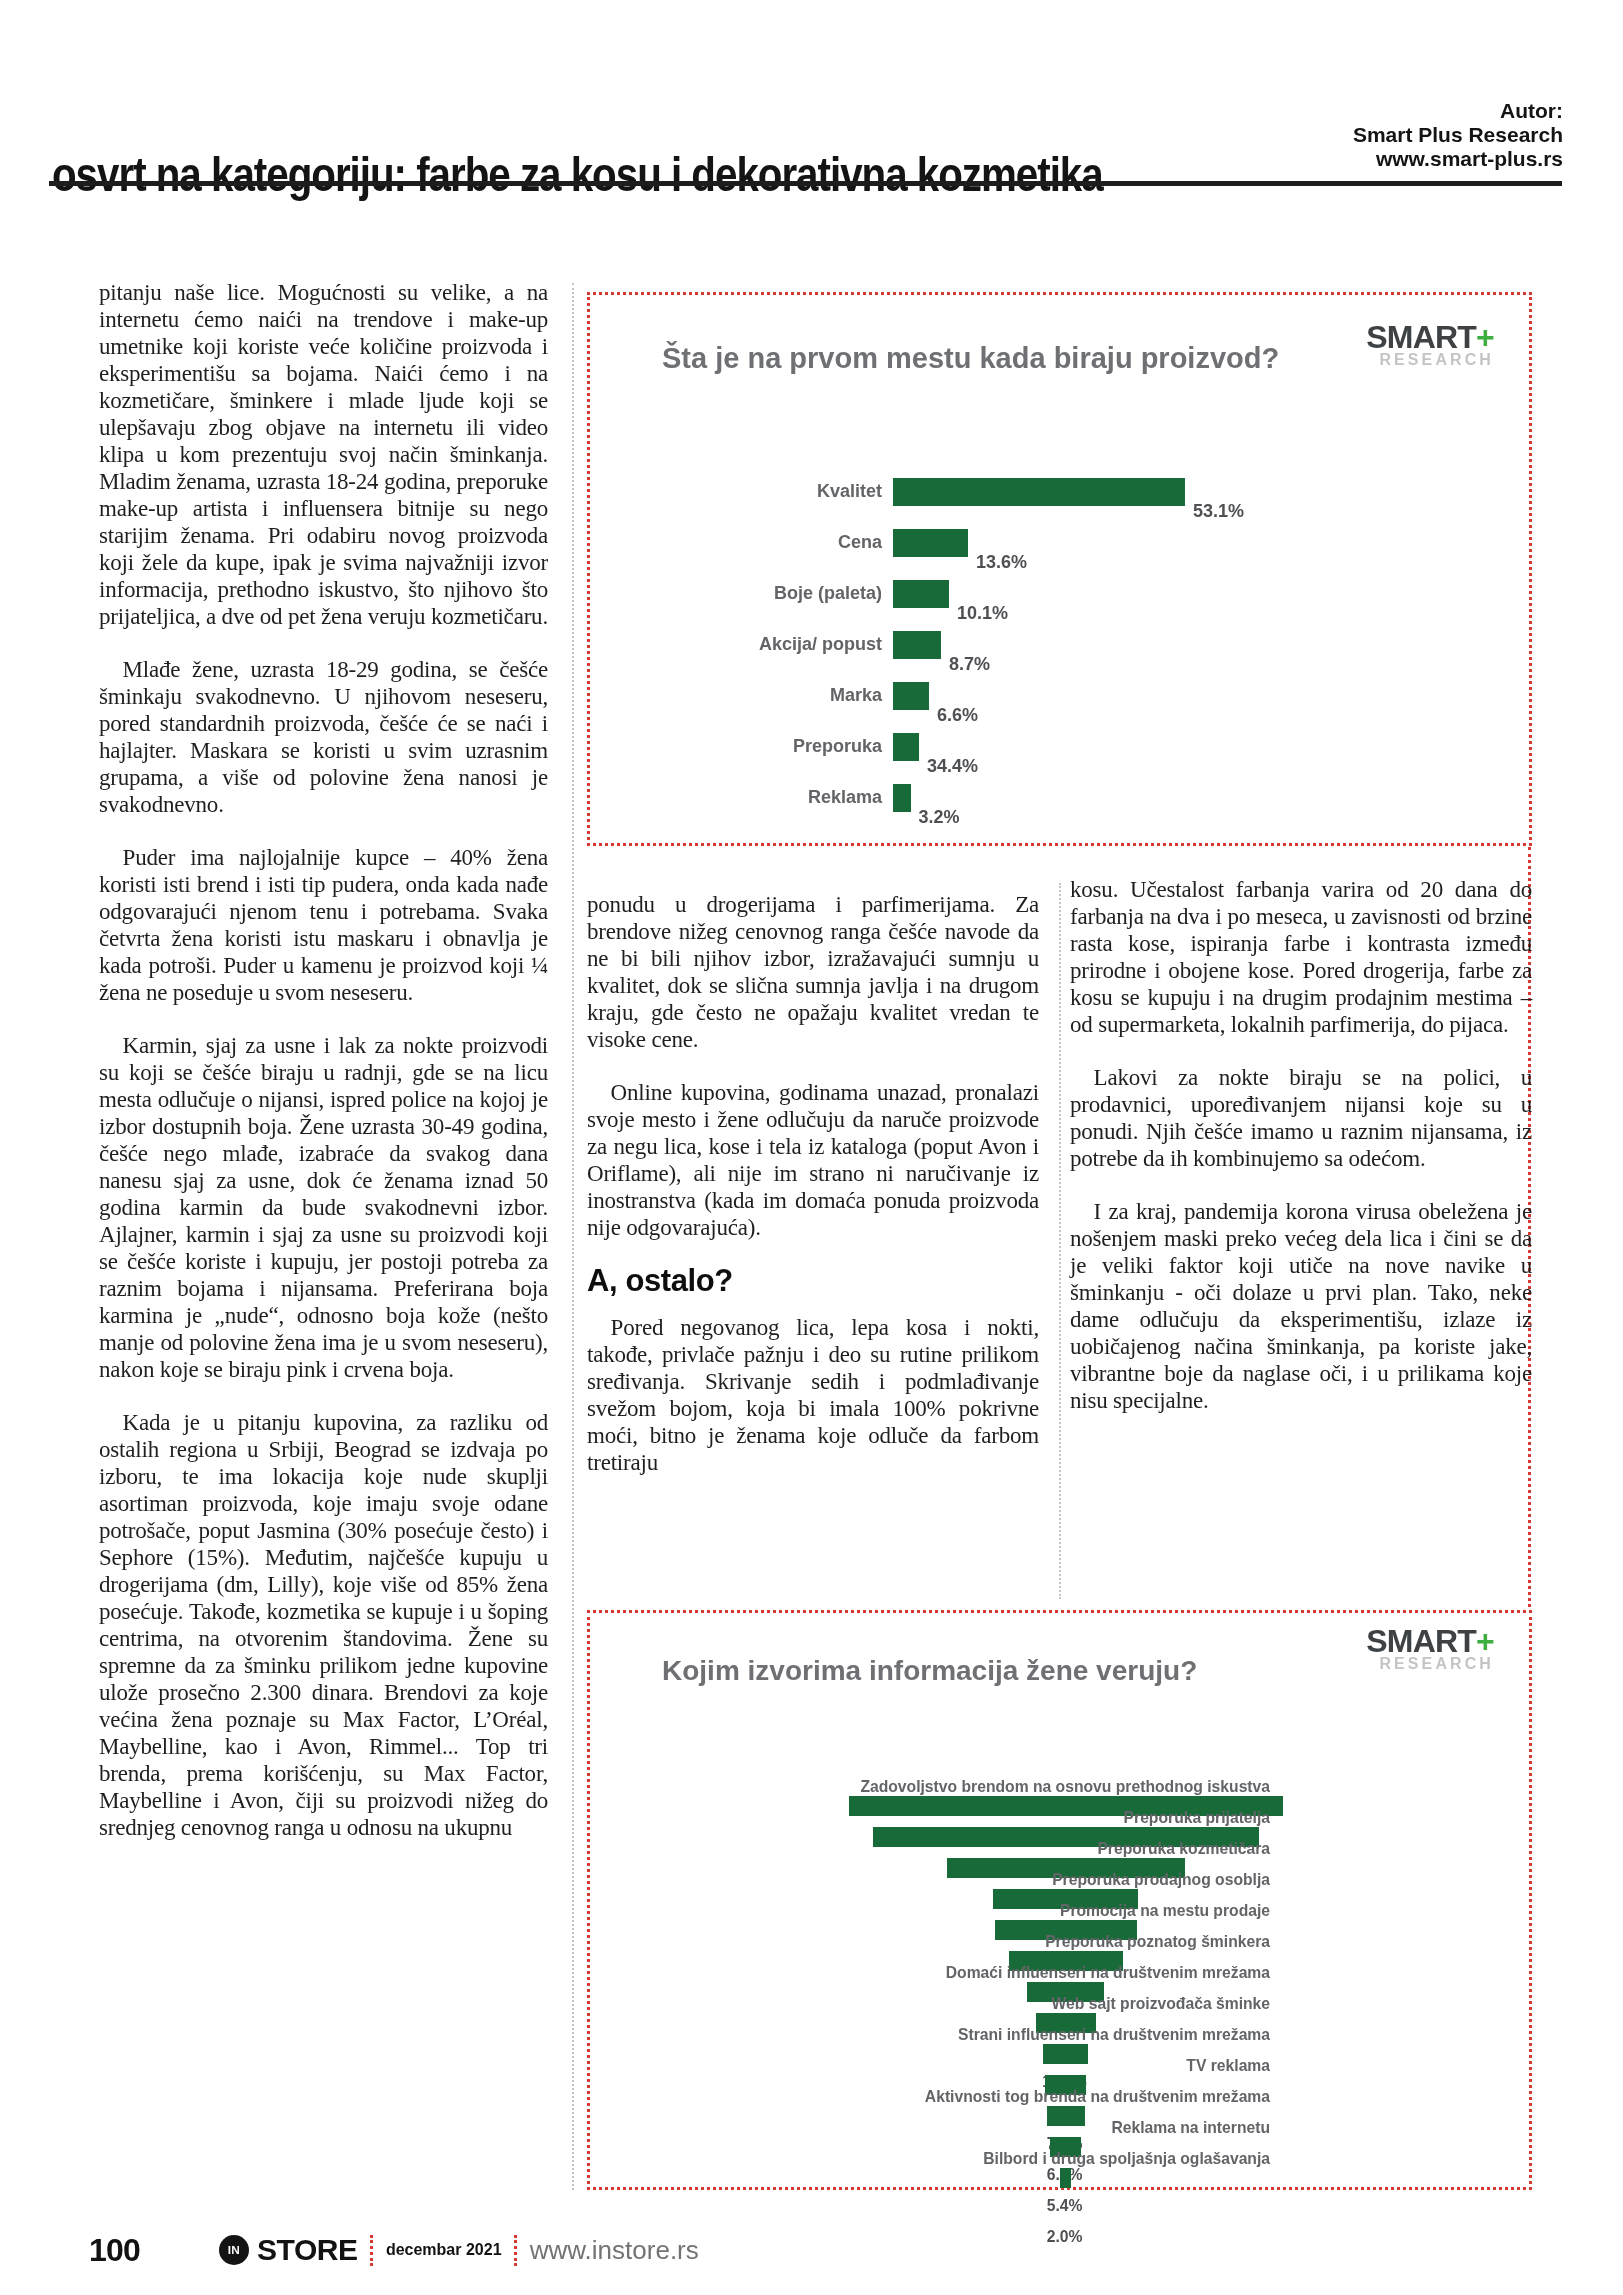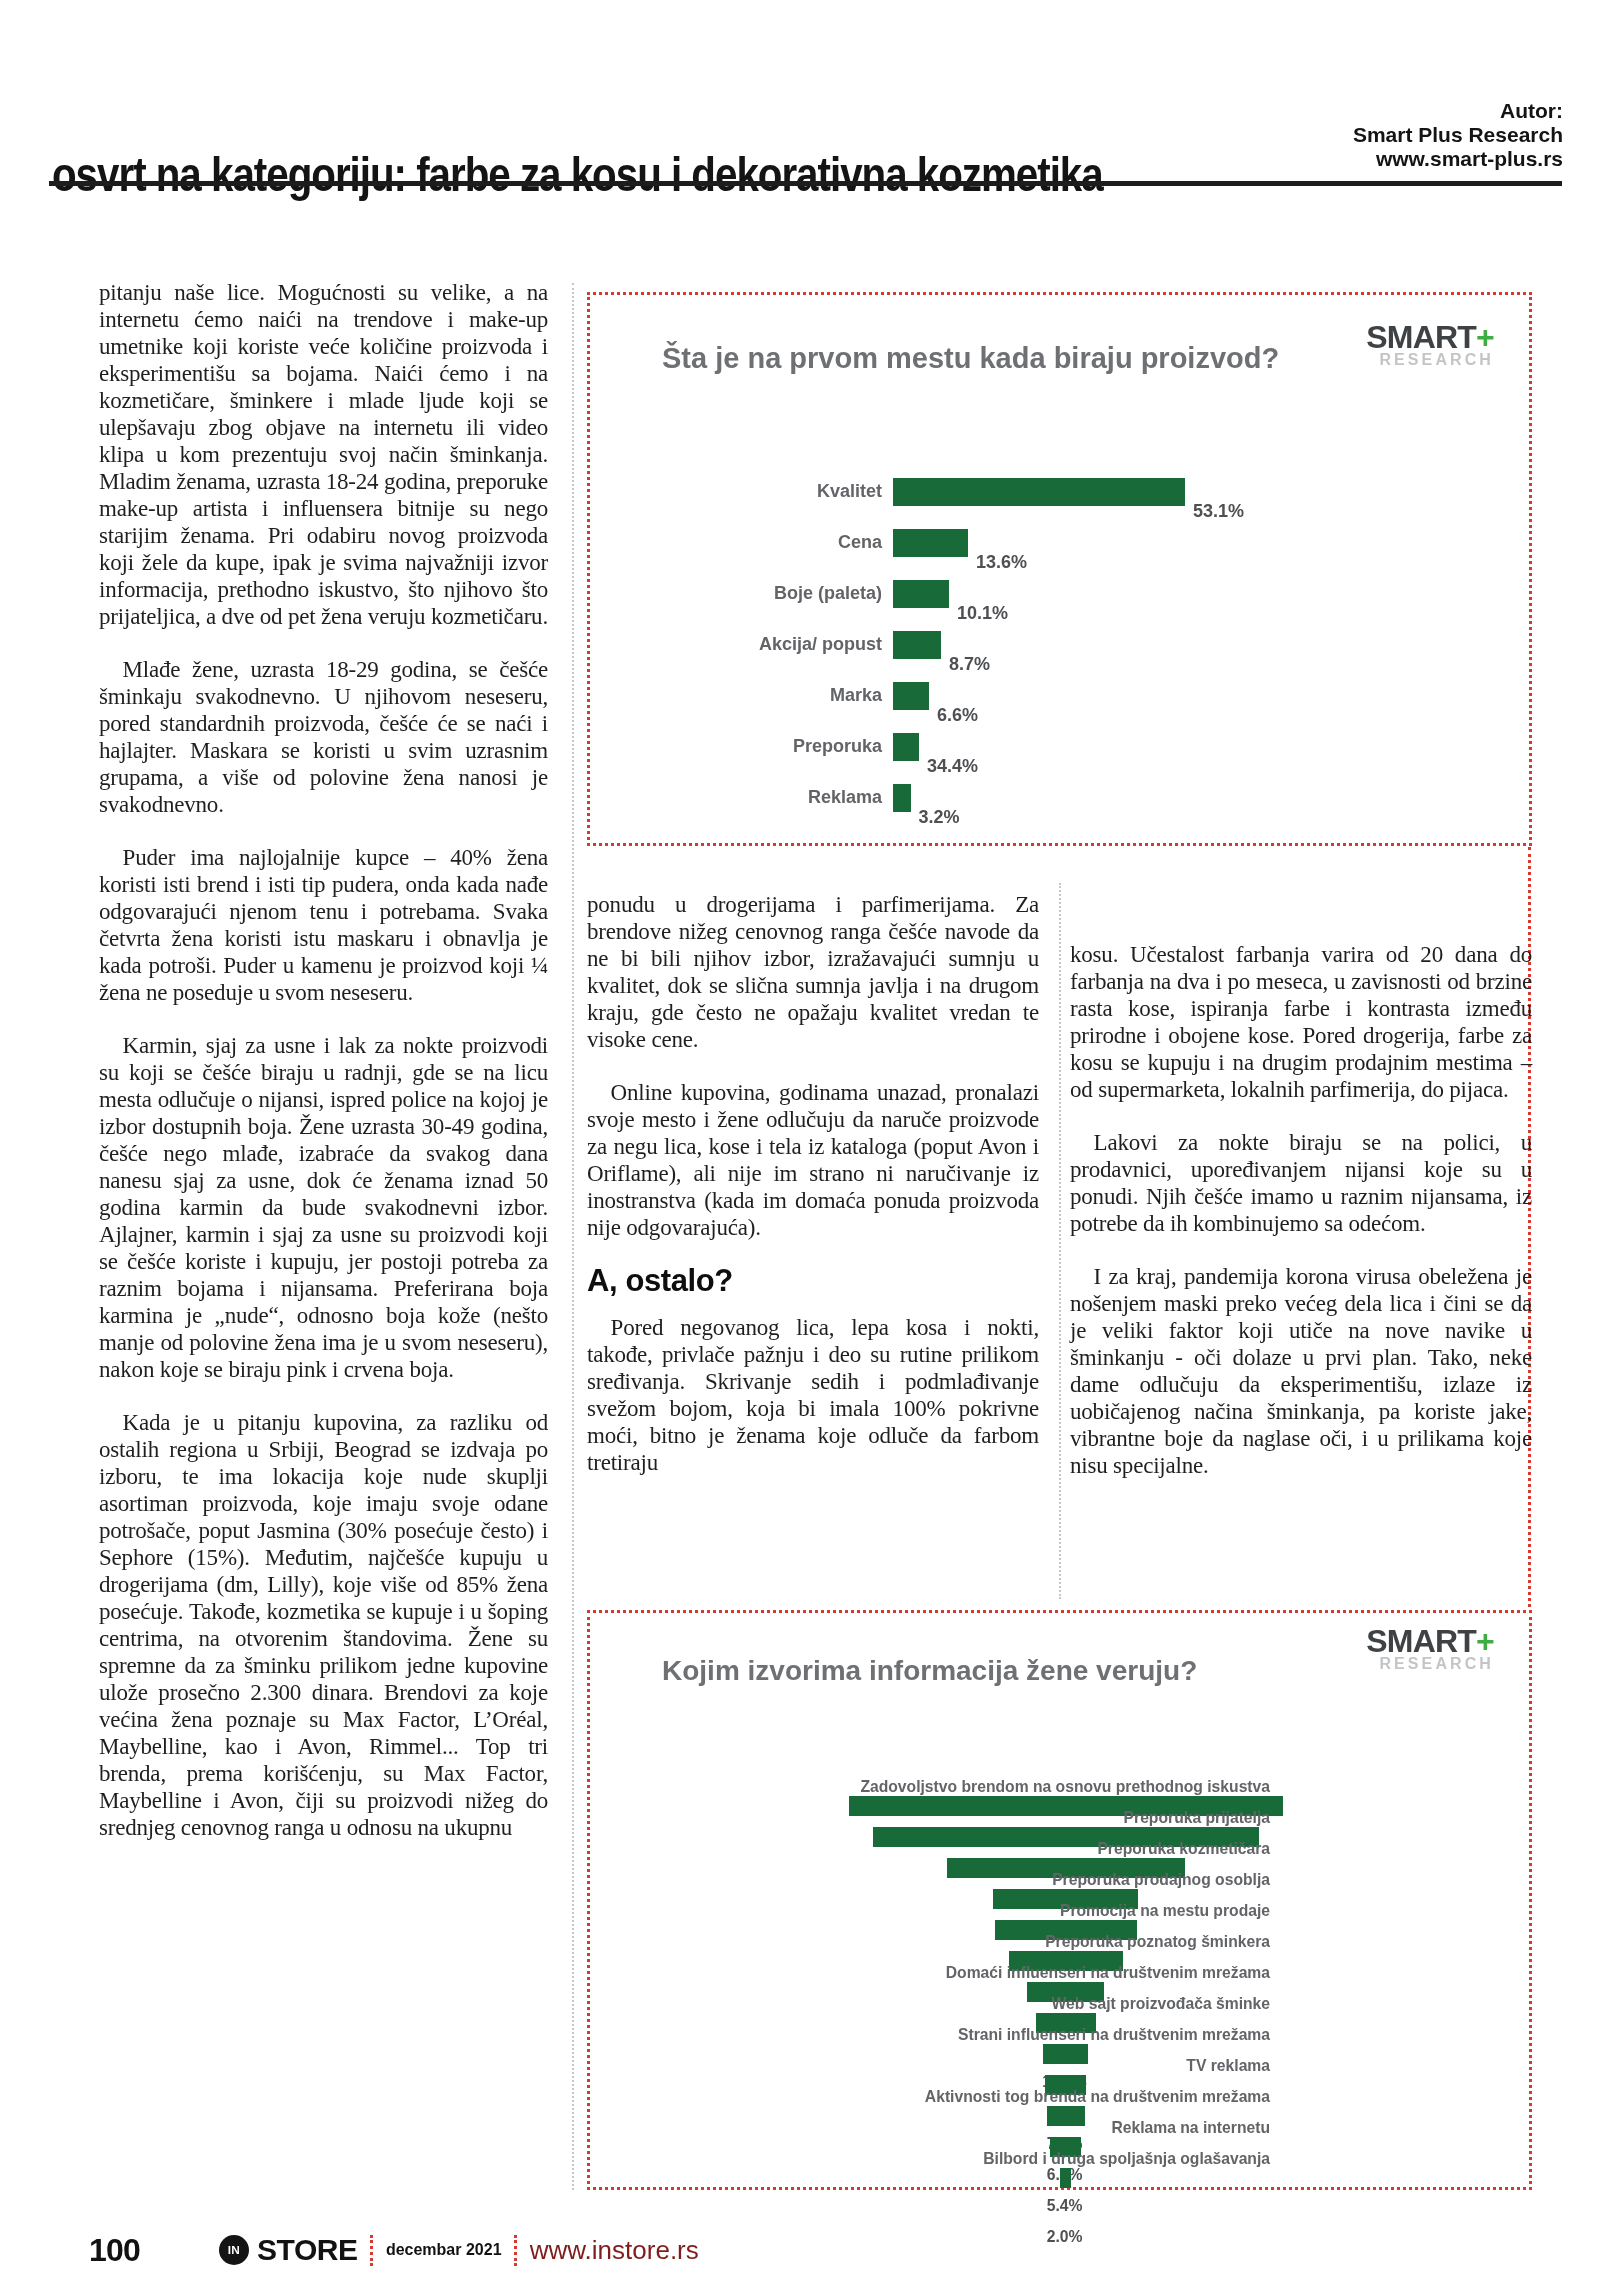--- a/index.html
+++ b/index.html
@@ -23,21 +23,21 @@
           font-family:"Liberation Sans",sans-serif;font-weight:700;font-size:21px;line-height:24px;color:#141414;}
   .rule{position:absolute;left:49px;top:181px;width:1513px;height:4.7px;background:#1d1d1d;}
 
   
   .col{position:absolute;font-size:23px;line-height:27px;text-align:justify;
        letter-spacing:-0.2px;color:var(--ink);}
   .col p{margin:0 0 26px 0;text-indent:23.6px;}
   .col p.noindent{text-indent:0;}
   .col-left{left:99px;top:279px;width:449px;}
   .col-mid{left:587px;top:891px;width:452px;}
-  .col-right{left:1070px;top:941px;width:462px;}
+  .col-right{left:1070px;top:876px;width:462px;}
   .subhead{font-family:"Liberation Sans",sans-serif;font-weight:800;font-size:31px;
            margin:3.1px 0 20.4px 0;color:#0e0e0e;text-align:left;letter-spacing:-0.4px;}
 
   .sep{position:absolute;width:0;border-left:2.4px dotted #c6c6c6;}
   .sep1{left:572px;top:283px;height:1907px;}
   .sep2{left:1059px;top:883px;height:716px;}
   .redconnector{position:absolute;left:1528px;top:847px;height:766px;width:0;
                 border-left:3.1px dotted var(--accent-red);}
 
   
@@ -77,21 +77,21 @@
   .footer{position:absolute;left:89px;top:2229px;height:42px;display:flex;align-items:center;
           font-family:"Liberation Sans",sans-serif;color:#121212;}
   .pageno{font-size:32px;font-weight:900;letter-spacing:-0.8px;}
   .brand{display:flex;align-items:center;margin-left:79px;}
   .inlogo{width:30px;height:30px;border-radius:50%;background:#141414;color:#ffffff;
           display:flex;align-items:center;justify-content:center;
           font-size:11.8px;font-weight:800;letter-spacing:0.4px;flex:none;}
   .storename{font-size:30px;font-weight:900;letter-spacing:-0.4px;margin-left:7.9px;}
   .fsep{height:31px;width:0;border-left:3.1px dotted var(--accent-red);margin:0 12.6px;}
   .issue{font-size:16px;font-weight:700;text-align:center;}
-  .website{font-size:26px;font-weight:400;color:#7f1d1d;}
+  .website{font-size:26px;font-weight:400;color:#737373;}
 </style>
 </head>
 <body>
 
 <div class="page">
 
   <h1 class="title">osvrt na kategoriju: farbe za kosu i dekorativna kozmetika</h1>
   <div class="author">
     <div>Autor:</div>
     <div>Smart Plus Research</div>

